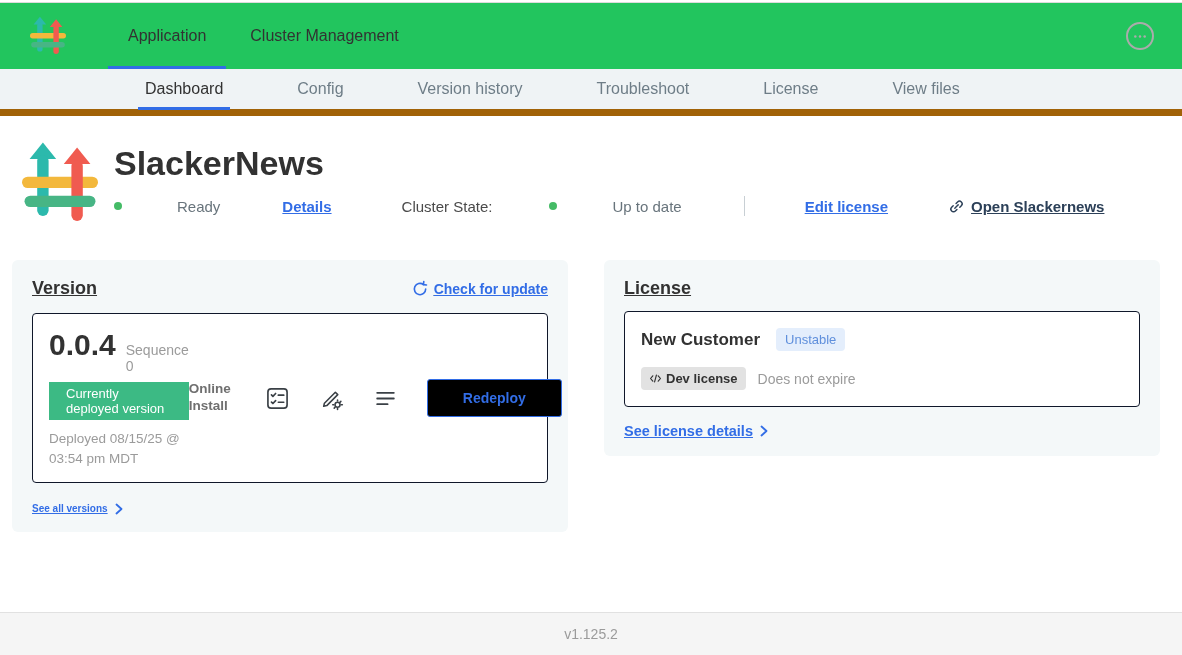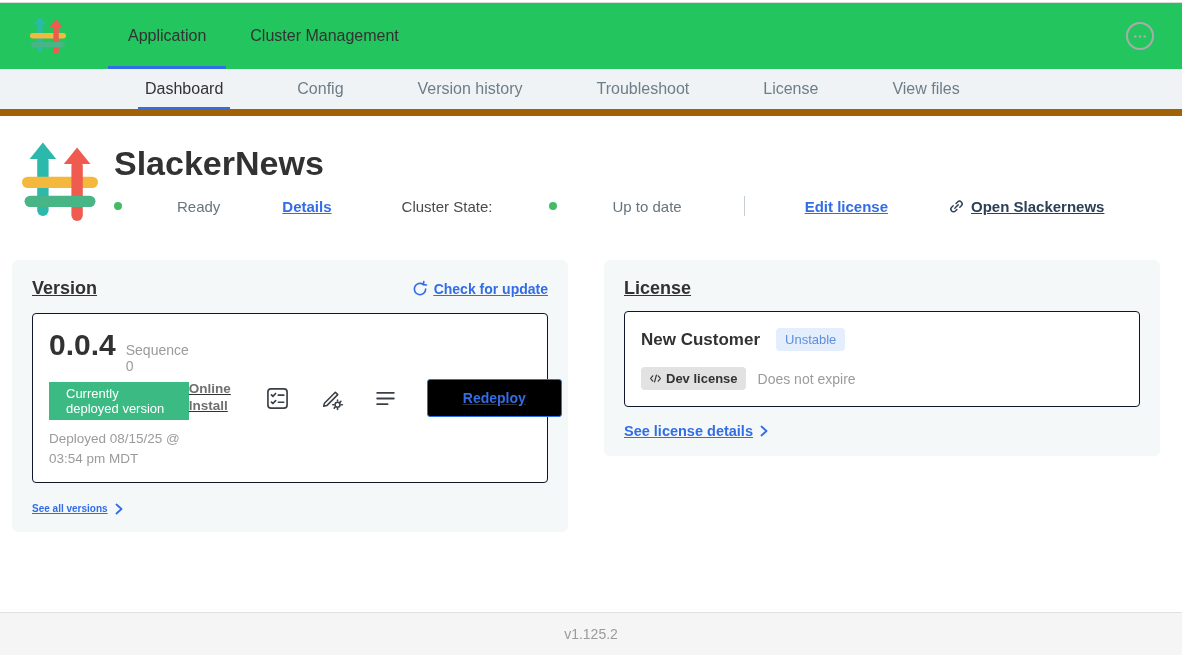--- a/index.html
+++ b/index.html
@@ -55,21 +55,21 @@
 
   .inner-card { background:#fff; border:1px solid #0f172a; border-radius:4px; }
 
   .version-inner { margin-top:14px; padding:14px 16px; display:flex; align-items:center; }
   .version-left { display:flex; flex-direction:column; }
   .version-line { display:flex; align-items:baseline; gap:10px; }
   .version-number { font-size:30px; font-weight:bold; color:#323232; }
   .sequence { color:#9b9b9b; font-size:14px; }
   .deployed-badge { background:#3cba84; color:#fff; font-size:13px; padding:4px 17px; border-radius:0; margin:8px 0 9px; align-self:flex-start; }
   .deployed-at { color:#9b9b9b; font-size:13.5px; max-width:205px; line-height:1.45; }
-  .version-right { margin-left:auto; display:flex; align-items:center; gap:28px;text-decoration:underline; }
+  .version-right { margin-left:auto; display:flex; align-items:center; gap:28px; }
   .install-type { color:#6f6f6f; font-weight:bold; font-size:13.5px; line-height:1.25; width:48px; }
   .icon-btn { color:#3a4046; width:26px; height:26px; cursor:pointer; display:flex; align-items:center; justify-content:center; }
   .redeploy-btn { background:#000000; border:1px solid #326de6; color:#326de6; font-weight:bold; font-size:14px; padding:10px 35px; border-radius:3px; cursor:pointer; font-family:inherit; }
   .see-row { margin-top:15px; }
 
   .license-inner { margin-top:12px; padding:16px; }
   .customer-row { display:flex; align-items:center; gap:16px; }
   .customer-name { font-size:17px; font-weight:bold; color:#323232; }
   .unstable-badge { background:#e4eefc; color:#5f8fdc; font-size:13px; padding:4px 9px; border-radius:4px; }
   .license-meta-row { margin-top:16px; display:flex; align-items:center; gap:12px; }

